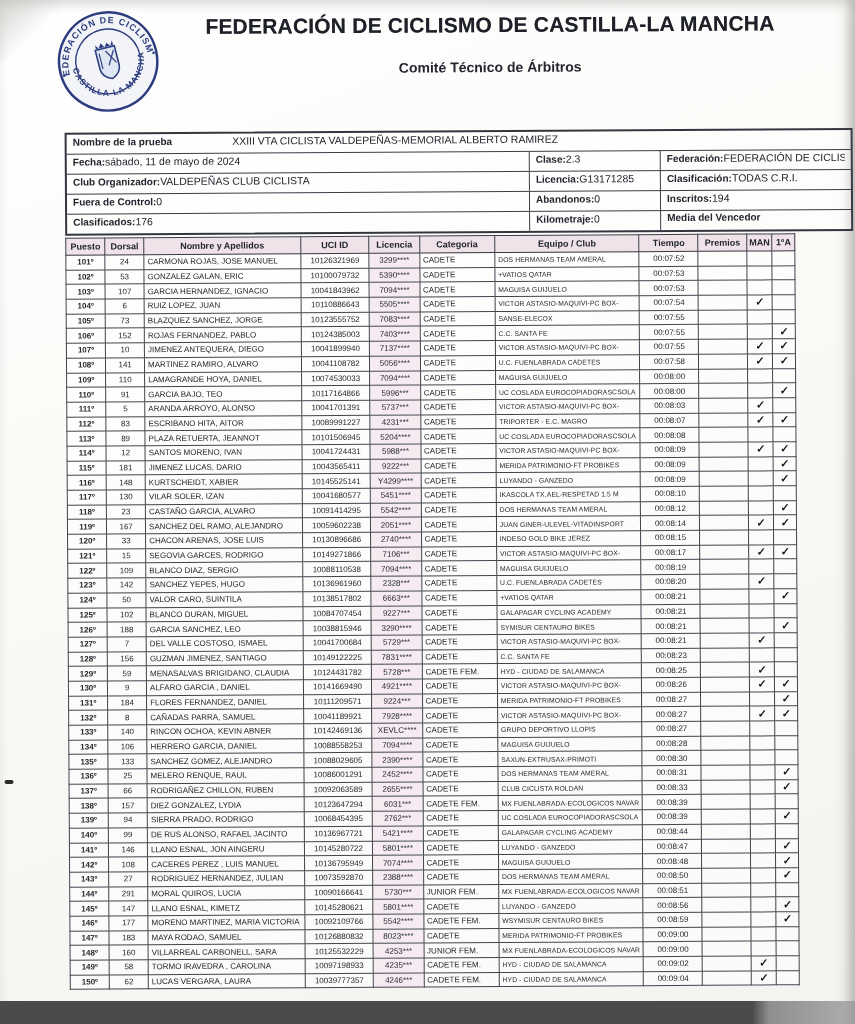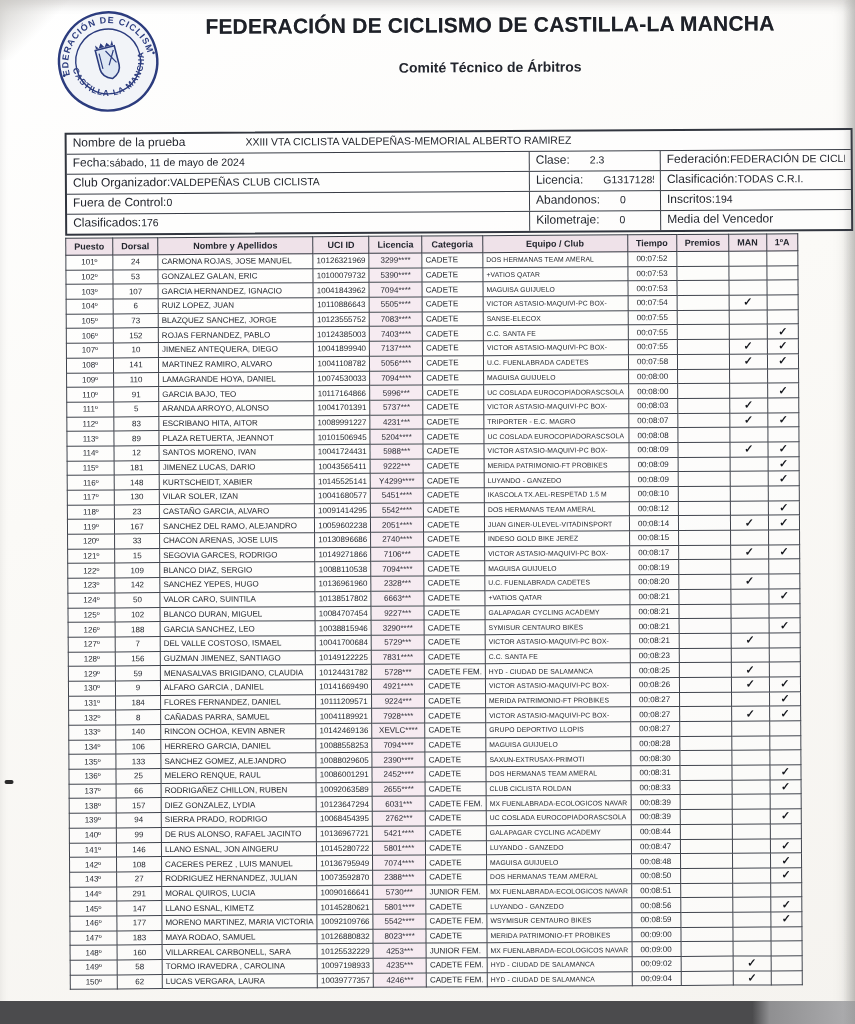--- a/index.html
+++ b/index.html
@@ -18,39 +18,39 @@
   .titleblock{position:absolute;left:150px;top:14px;width:680px;text-align:center;}
   .title{font-size:21px;font-weight:bold;letter-spacing:.2px;color:#1e2128;
          text-shadow:0 0 .5px rgba(30,33,40,.6);}
   .subtitle{margin-top:22px;font-size:14px;font-weight:bold;color:#23262e;}
 
   
   .infobox{position:absolute;left:64px;top:131px;width:784px;border:2px solid #32363f;background:rgba(255,255,255,.6);}
   .irow{display:flex;border-bottom:1.5px solid #3a3e47;min-height:19px;align-items:center;}
   .irow:last-child{border-bottom:none;}
   .icell{display:flex;align-items:baseline;padding:1px 6px;min-height:17px;}
-  .icell .lbl{font-weight:normal;font-size:12px;white-space:nowrap;}
+  .icell .lbl{font-weight:bold;font-size:10px;white-space:nowrap;}
   .icell .val{font-size:10.5px;white-space:nowrap;overflow:hidden;}
   .c-left{width:450px;}
-  .c-mid{width:118px;border-left:1.5px solid #3a3e47;gap:20px;}
+  .c-mid{width:118px;border-left:1.5px solid #3a3e47;}
   .c-right{flex:1;border-left:1.5px solid #3a3e47;overflow:hidden;}
 
   
   .results{position:absolute;left:64px;top:236px;width:730px;border-collapse:collapse;
            font-size:8px;background:rgba(255,255,255,.55);}
   .results th{background:#efe2e9;border:1.2px solid #383c45;font-size:9px;font-weight:bold;
-              padding:3px 8px;color:#23262e;}
+              padding:3px 2px;color:#23262e;}
   .results td{border:1px solid #41454e;height:13.7px;padding:0 3px;color:#23262e;
               white-space:nowrap;overflow:hidden;}
   .results td.c{text-align:center;}
   .results td.l{text-align:left;}
   .results td.lic{background:#f6ebf1;}
   .results td.eq{font-size:6.8px;letter-spacing:.1px;}
   .results td.chk{font-size:11px;font-weight:bold;color:#14161c;text-align:center;line-height:1;}
-  .results tr td:first-child{font-weight:normal;}
+  .results tr td:first-child{font-weight:bold;}
 
   
   .scanbar{position:absolute;left:0;bottom:0;height:23px;width:100%;
            background:linear-gradient(90deg,#4b4b4d 0%,#4b4b4d 88%,#8f8f91 90%,#aeaeb0 100%);}
   .pen-mark{position:absolute;left:0;top:778px;width:9px;height:4px;background:#2b2b2b;border-radius:2px;}
   .edge-shadow{position:absolute;right:0;top:0;width:12px;height:100%;
            background:linear-gradient(90deg,rgba(0,0,0,0) 0%,rgba(90,88,85,.18) 100%);}
 </style>
 </head>
 <body>

